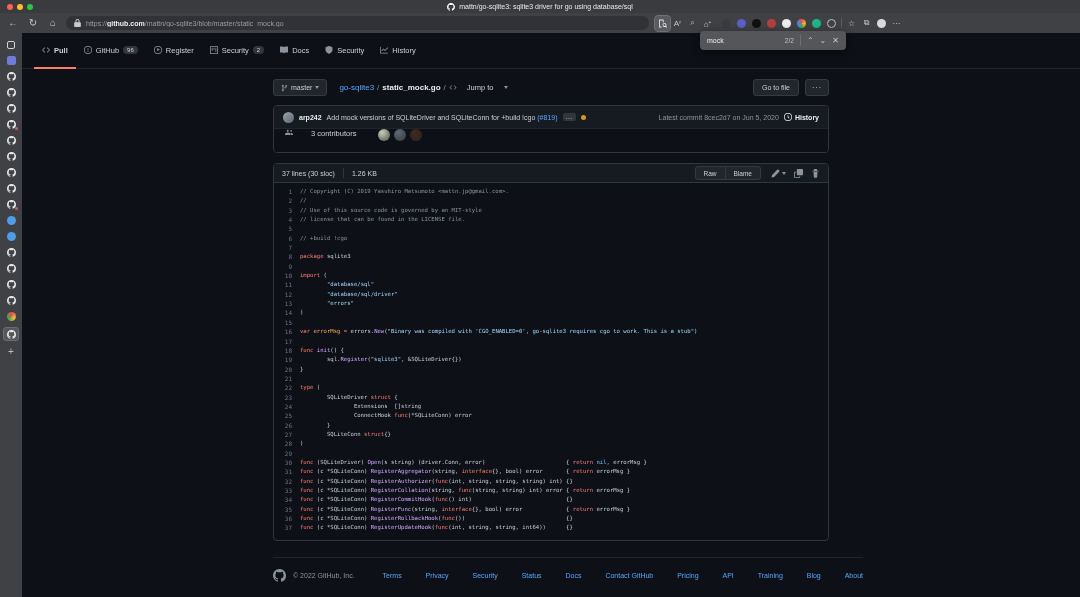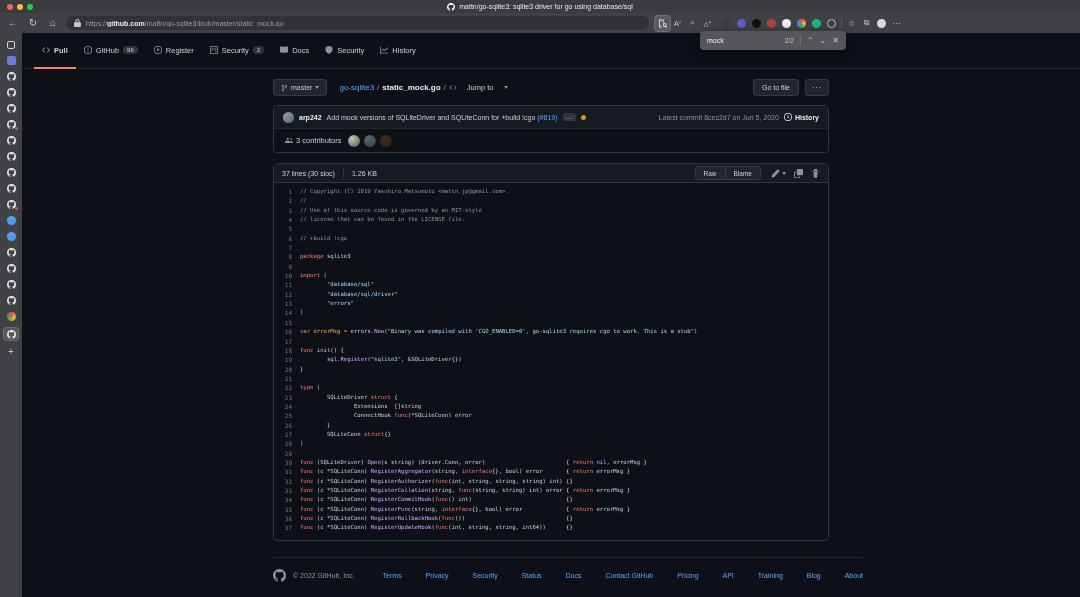--- a/index.html
+++ b/index.html
@@ -70,21 +70,21 @@
   .commit-head { height:22px; background:#161b22; display:flex; align-items:center; padding:0 9px; gap:5px; font-size:7px; }
   .avatar { width:11px; height:11px; border-radius:50%; background:linear-gradient(135deg,#9aa5ad,#5c6670); flex:none; }
   .c-author { color:#e6edf3; font-weight:bold; }
   .c-msg { color:#c9d1d9; white-space:nowrap; }
   .c-pr { color:#58a6ff; }
   .c-ellipsis { background:#30363d; border-radius:2px; width:13px; height:8px; display:flex; align-items:center; justify-content:center; color:#c9d1d9; font-size:7px; line-height:0; }
   .c-status { width:5px; height:5px; border-radius:50%; background:#d29922; }
   .c-right { margin-left:auto; display:flex; align-items:center; gap:5px; color:#8b949e; }
   .c-history { display:flex; align-items:center; gap:3px; color:#e6edf3; font-weight:bold; }
   .c-history svg { width:8px; height:8px; fill:#e6edf3; }
-  .contrib-row { height:24px; display:flex; align-items:center; padding:0 10px; gap:3px; font-size:7.5px; background:#0d1117; border-top:1px solid #21262d; }
+  .contrib-row { height:24px; display:flex; padding:0 10px; gap:18px; font-size:7.5px; background:#0d1117; border-top:1px solid #21262d; }
   .contrib-row svg { width:9px; height:7px; fill:#8b949e; }
   .c-avatars { display:flex; gap:4px; margin-left:4px; }
   .c-av { width:12px; height:12px; border-radius:50%; }
 
   .file-box { margin-top:10px; border:1px solid #30363d; border-radius:4px; overflow:hidden; }
   .file-head { height:19px; background:#161b22; border-bottom:1px solid #30363d; display:flex; align-items:center; padding:0 8px; font-size:7px; color:#c9d1d9; }
   .fh-div { width:1px; height:10px; background:#30363d; margin:0 8px; }
   .seg { display:flex; margin-right:10px; }
   .seg-btn { height:14px; display:flex; align-items:center; padding:0 8px; font-size:6.5px; color:#c9d1d9; background:#21262d; border:1px solid #363b42; }
   .seg-btn:first-child { border-radius:3px 0 0 3px; }

